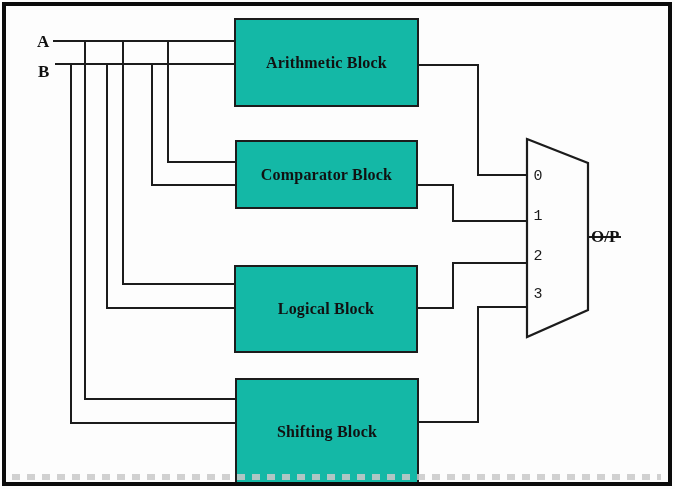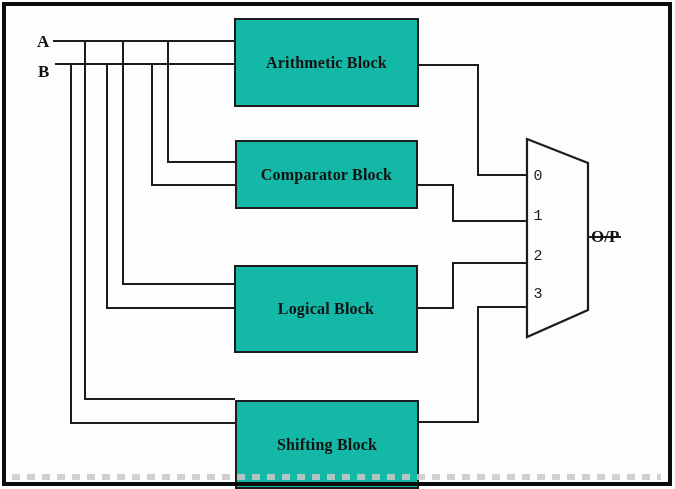--- a/index.html
+++ b/index.html
@@ -46,21 +46,21 @@
     justify-content: center;
     font-weight: 700;
     font-size: 16px;
     color: #111111;
     letter-spacing: 0.2px;
     text-align: center;
   }
   #blk-arithmetic { left: 234px; top: 18px;  width: 185px; height: 89px; }
   #blk-comparator { left: 235px; top: 140px; width: 183px; height: 69px; }
   #blk-logical    { left: 234px; top: 265px; width: 184px; height: 88px; }
-  #blk-shifting   { left: 235px; top: 400px; width: 184px; height: 89px; }
+  #blk-shifting   { left: 235px; top: 378px; width: 184px; height: 108px; }
   .io-label {
     position: absolute;
     font-weight: 700;
     font-size: 17px;
     color: #111111;
     line-height: 1;
   }
   #lbl-a   { left: 37px;  top: 33px; }
   #lbl-b   { left: 38px;  top: 63px; }
   #lbl-op  { left: 591px; top: 228px; }

